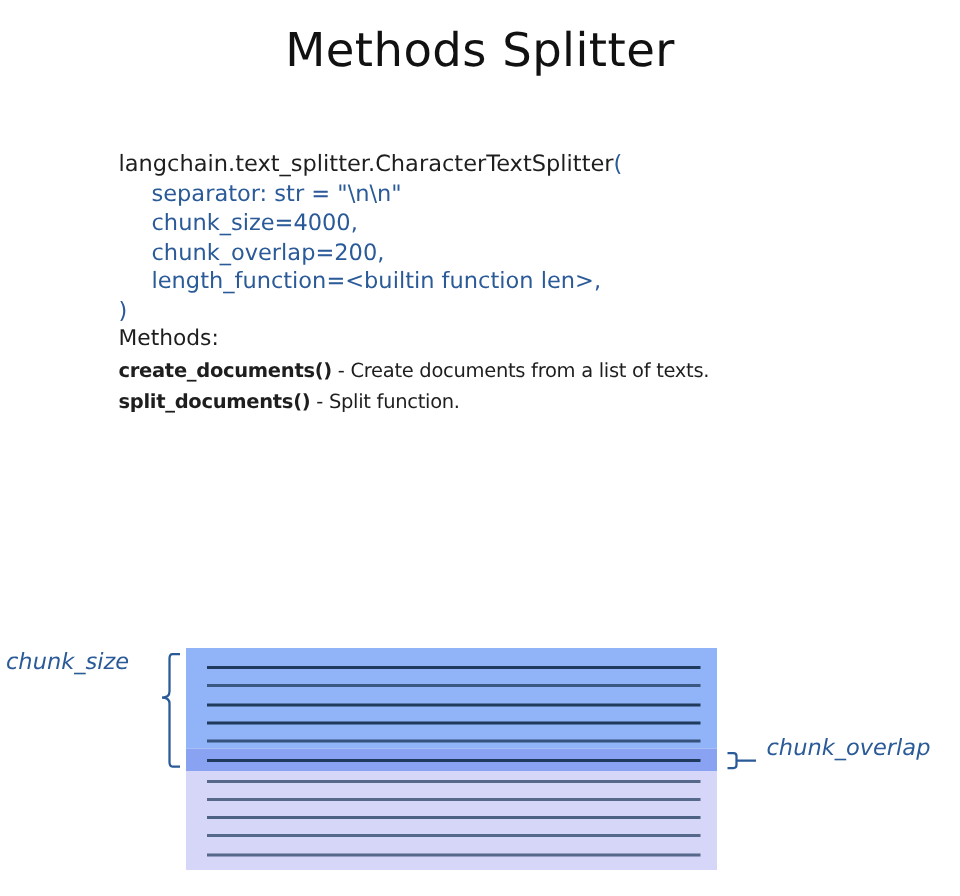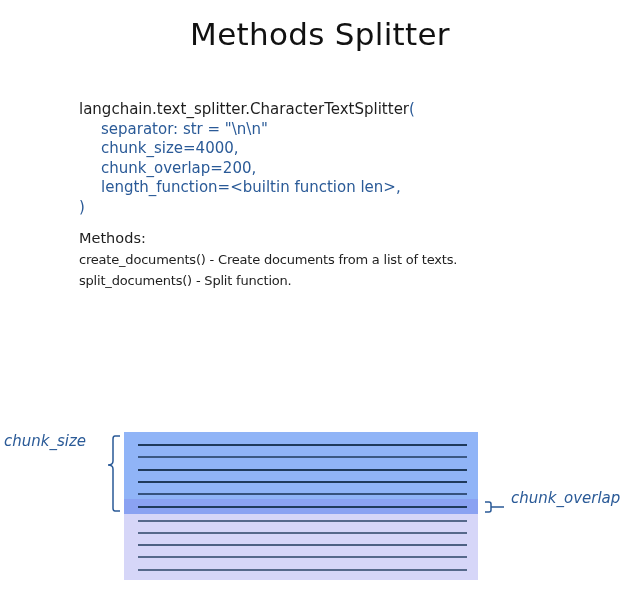--- a/index.html
+++ b/index.html
@@ -3,23 +3,23 @@
 <meta charset="utf-8">
 <style>
   html, body { margin: 0; padding: 0; background: #ffffff; }
   body { width: 640px; height: 597px; position: relative; overflow: hidden; font-family: "DejaVu Sans", sans-serif; }
   .title { position: absolute; top: 16px; left: 0; width: 640px; text-align: center; font-size: 31px; color: #111; letter-spacing: 0.3px; }
   .code { position: absolute; left: 79px; top: 100px; font-size: 15px; line-height: 19.5px; color: #1e1e1e; }
   .code .l { white-space: pre; }
   .blue { color: #2a5a97; }
   .it { }
   .indent { padding-left: 22px; }
-  .methods { font-size: 14.5px; margin-top: 12px; }
+  .methods { font-size: 14.5px; }
   .meth { font-size: 13px; line-height: 21px; letter-spacing: -0.2px; }
-  .meth b { font-weight: normal; }
+  .meth b { font-weight: bold; }
   .box { position: absolute; left: 124px; top: 432px; width: 354px; height: 148px; }
   .seg { position: absolute; left: 0; width: 100%; }
   .line { position: absolute; left: 14px; width: 329px; height: 1.5px; background: #1f3a5c; }
   .lbl { position: absolute; font-size: 15px; font-style: italic; color: #2a5a97; }
 </style>
 </head>
 <body>
 
 <div class="title">Methods Splitter</div>
 

